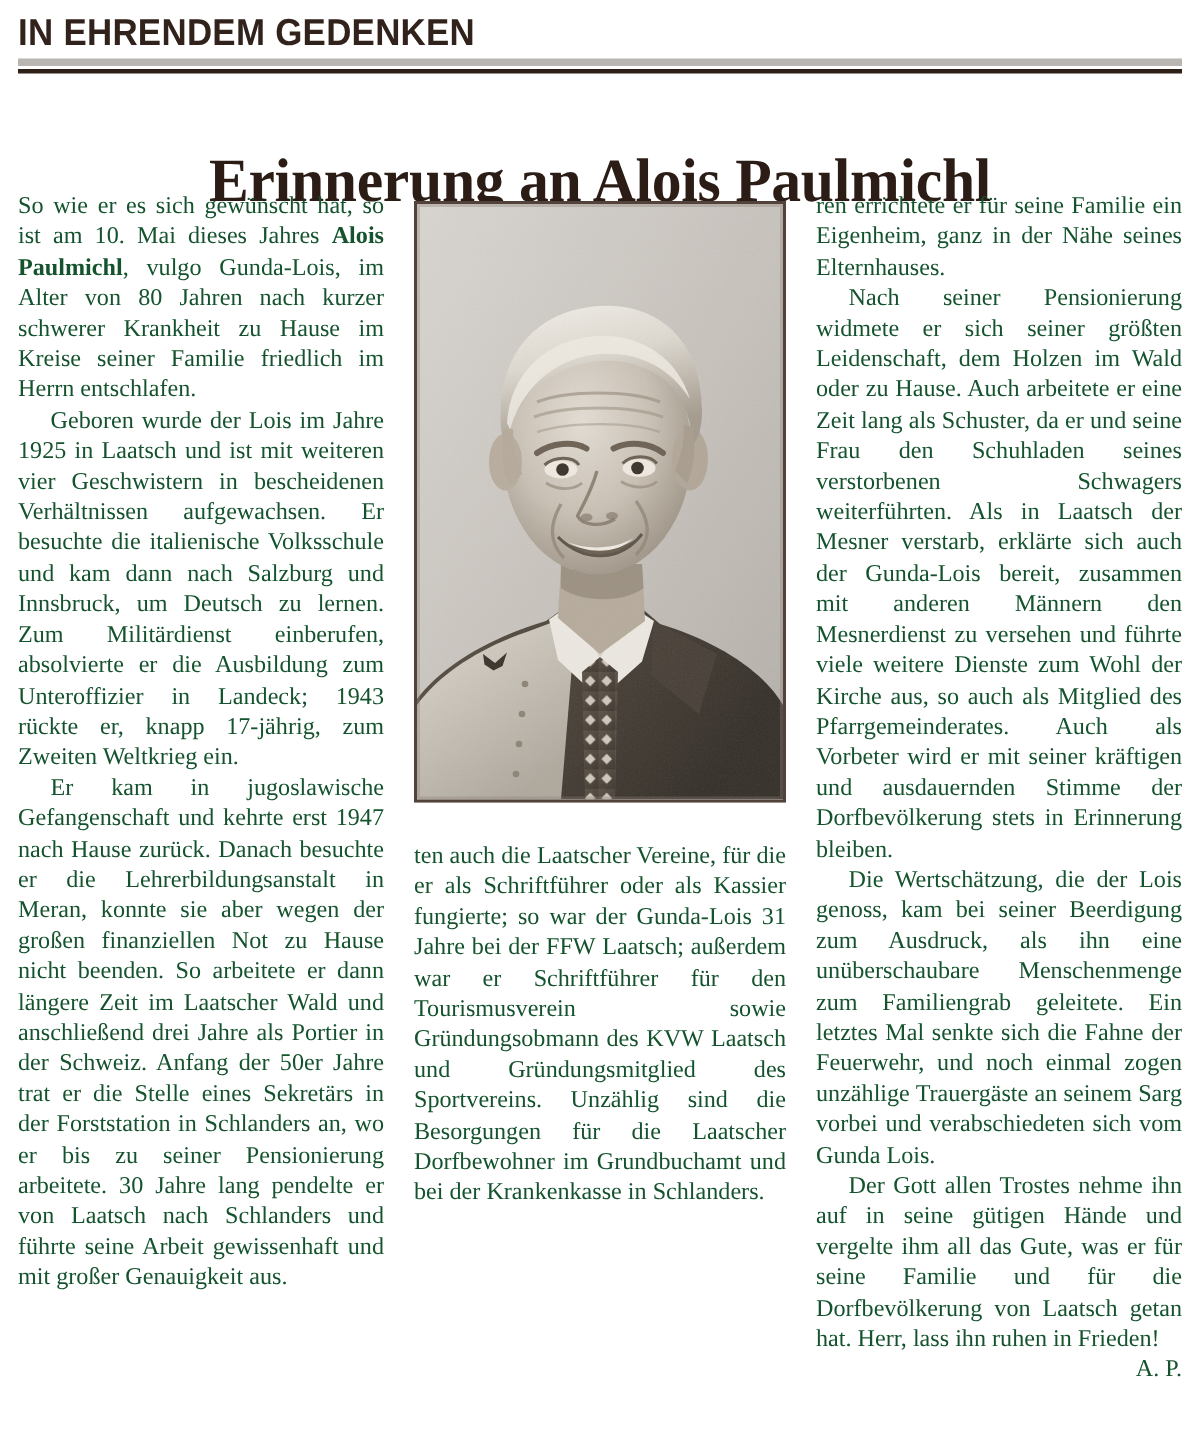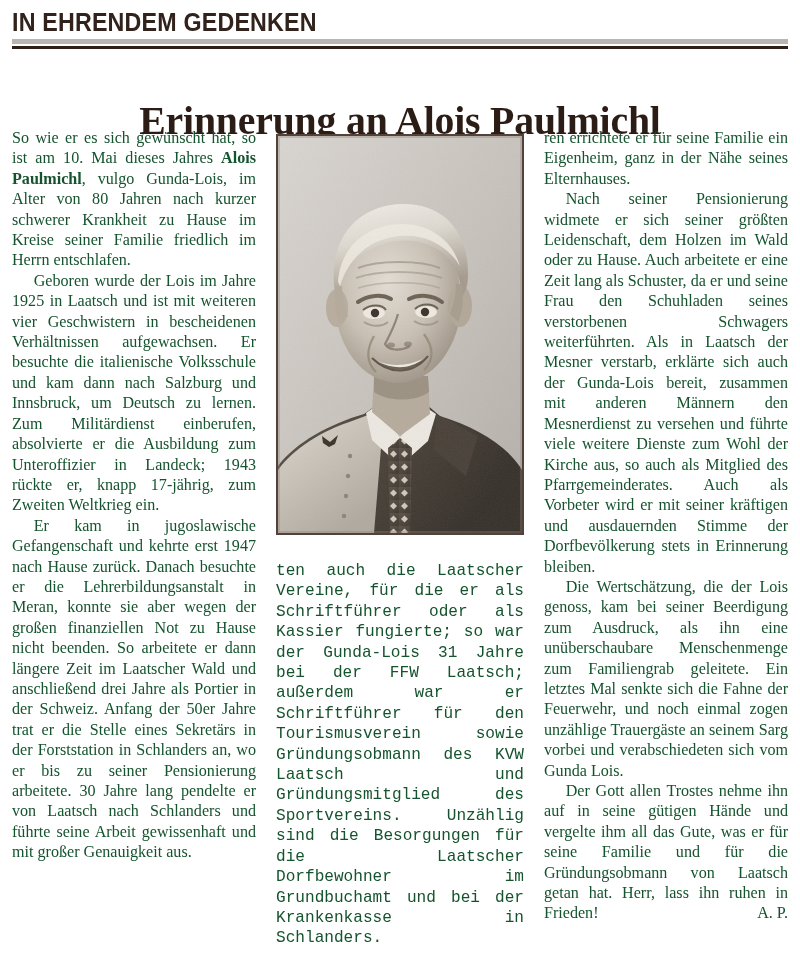--- a/index.html
+++ b/index.html
@@ -86,21 +86,21 @@
     margin: 0;
   }
   .col p + p {
     text-indent: 1.35em;
   }
   .col p:last-child {
     text-align: justify;
   }
 
   #col-left   { left: 12px;  width: 244px; }
-  #col-mid    { left: 276px; width: 248px; top: 561px; font-family: Liberation Mono, monospace; }
+  #col-mid    { left: 276px; width: 248px; top: 561px; }
   #col-right  { left: 544px; width: 244px; }
 
   .last-line-left { text-align: left; }
 
   
   .sig {
     float: right;
   }
 
   
@@ -253,16 +253,16 @@
   </div>
 
   <div class="col" id="col-mid">
     <p>ten auch die Laatscher Vereine, für die er als Schriftführer oder als Kassier fungierte; so war der Gunda-Lois 31 Jahre bei der FFW Laatsch; außerdem war er Schriftführer für den Tourismusverein sowie Gründungsobmann des KVW Laatsch und Gründungsmitglied des Sportvereins. Unzählig sind die Besorgungen für die Laatscher Dorfbewohner im Grundbuchamt und bei der Krankenkasse in Schlanders.</p>
   </div>
 
   <div class="col" id="col-right">
     <p>ren errichtete er für seine Familie ein Eigenheim, ganz in der Nähe seines Elternhauses.</p>
     <p>Nach seiner Pensionierung widmete er sich seiner größten Leidenschaft, dem Holzen im Wald oder zu Hause. Auch arbeitete er eine Zeit lang als Schuster, da er und seine Frau den Schuhladen seines verstorbenen Schwagers weiterführten. Als in Laatsch der Mesner verstarb, erklärte sich auch der Gunda-Lois bereit, zusammen mit anderen Männern den Mesnerdienst zu versehen und führte viele weitere Dienste zum Wohl der Kirche aus, so auch als Mitglied des Pfarrgemeinderates. Auch als Vorbeter wird er mit seiner kräftigen und ausdauernden Stimme der Dorfbevölkerung stets in Erinnerung bleiben.</p>
     <p>Die Wertschätzung, die der Lois genoss, kam bei seiner Beerdigung zum Ausdruck, als ihn eine unüberschaubare Menschenmenge zum Familiengrab geleitete. Ein letztes Mal senkte sich die Fahne der Feuerwehr, und noch einmal zogen unzählige Trauergäste an seinem Sarg vorbei und verabschiedeten sich vom Gunda Lois.</p>
-    <p class="last-line-left"><span>Der Gott allen Trostes nehme ihn auf in seine gütigen Hände und vergelte ihm all das Gute, was er für seine Familie und für die Gründungsobmann von Laatsch getan hat. Herr, lass ihn ruhen in Frieden!</span><span class="sig">A. P.</span></p>
+    <p class="last-line-left"><span>Der Gott allen Trostes nehme ihn auf in seine gütigen Hände und vergelte ihm all das Gute, was er für seine Familie und für die Dorfbevölkerung von Laatsch getan hat. Herr, lass ihn ruhen in Frieden!</span><span class="sig">A. P.</span></p>
   </div>
 
 </div>
 
 </body></html>

